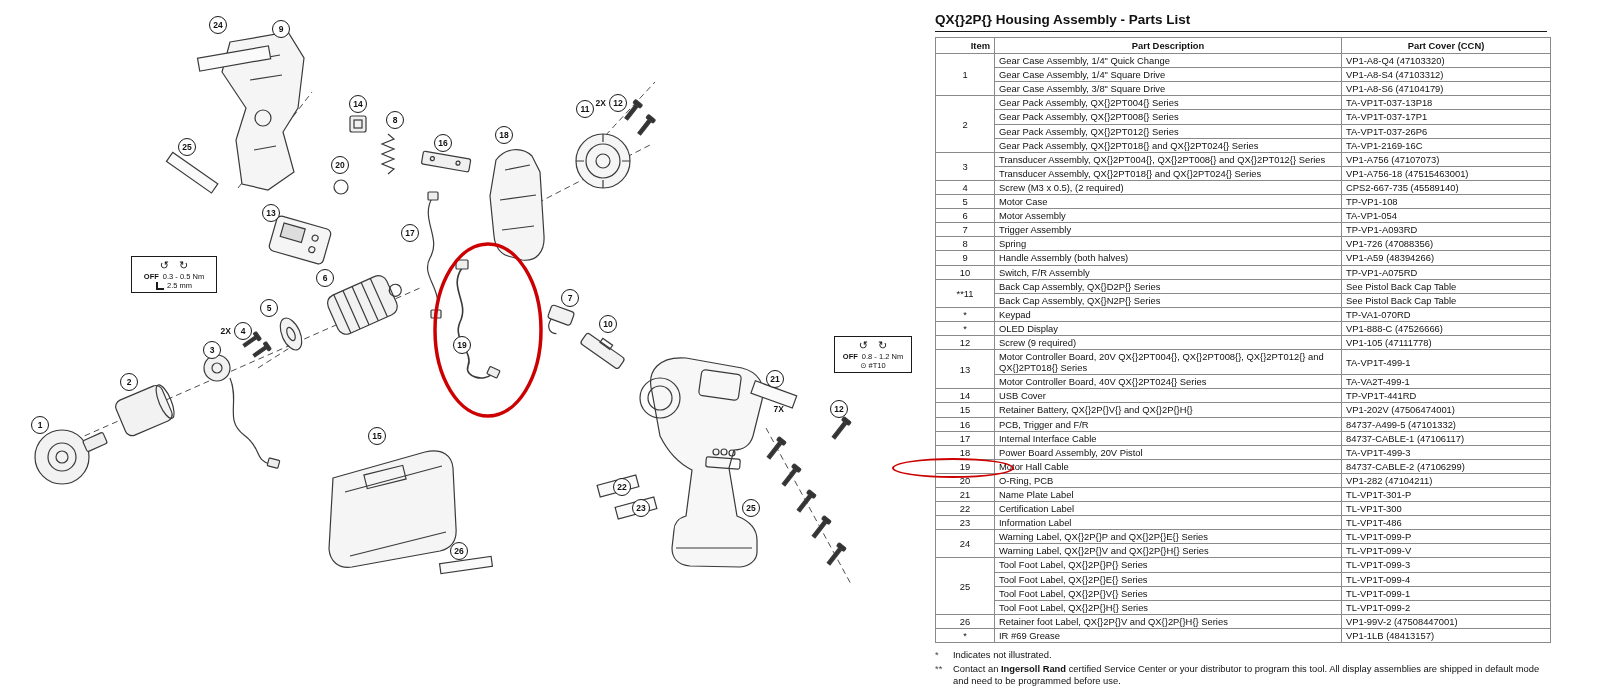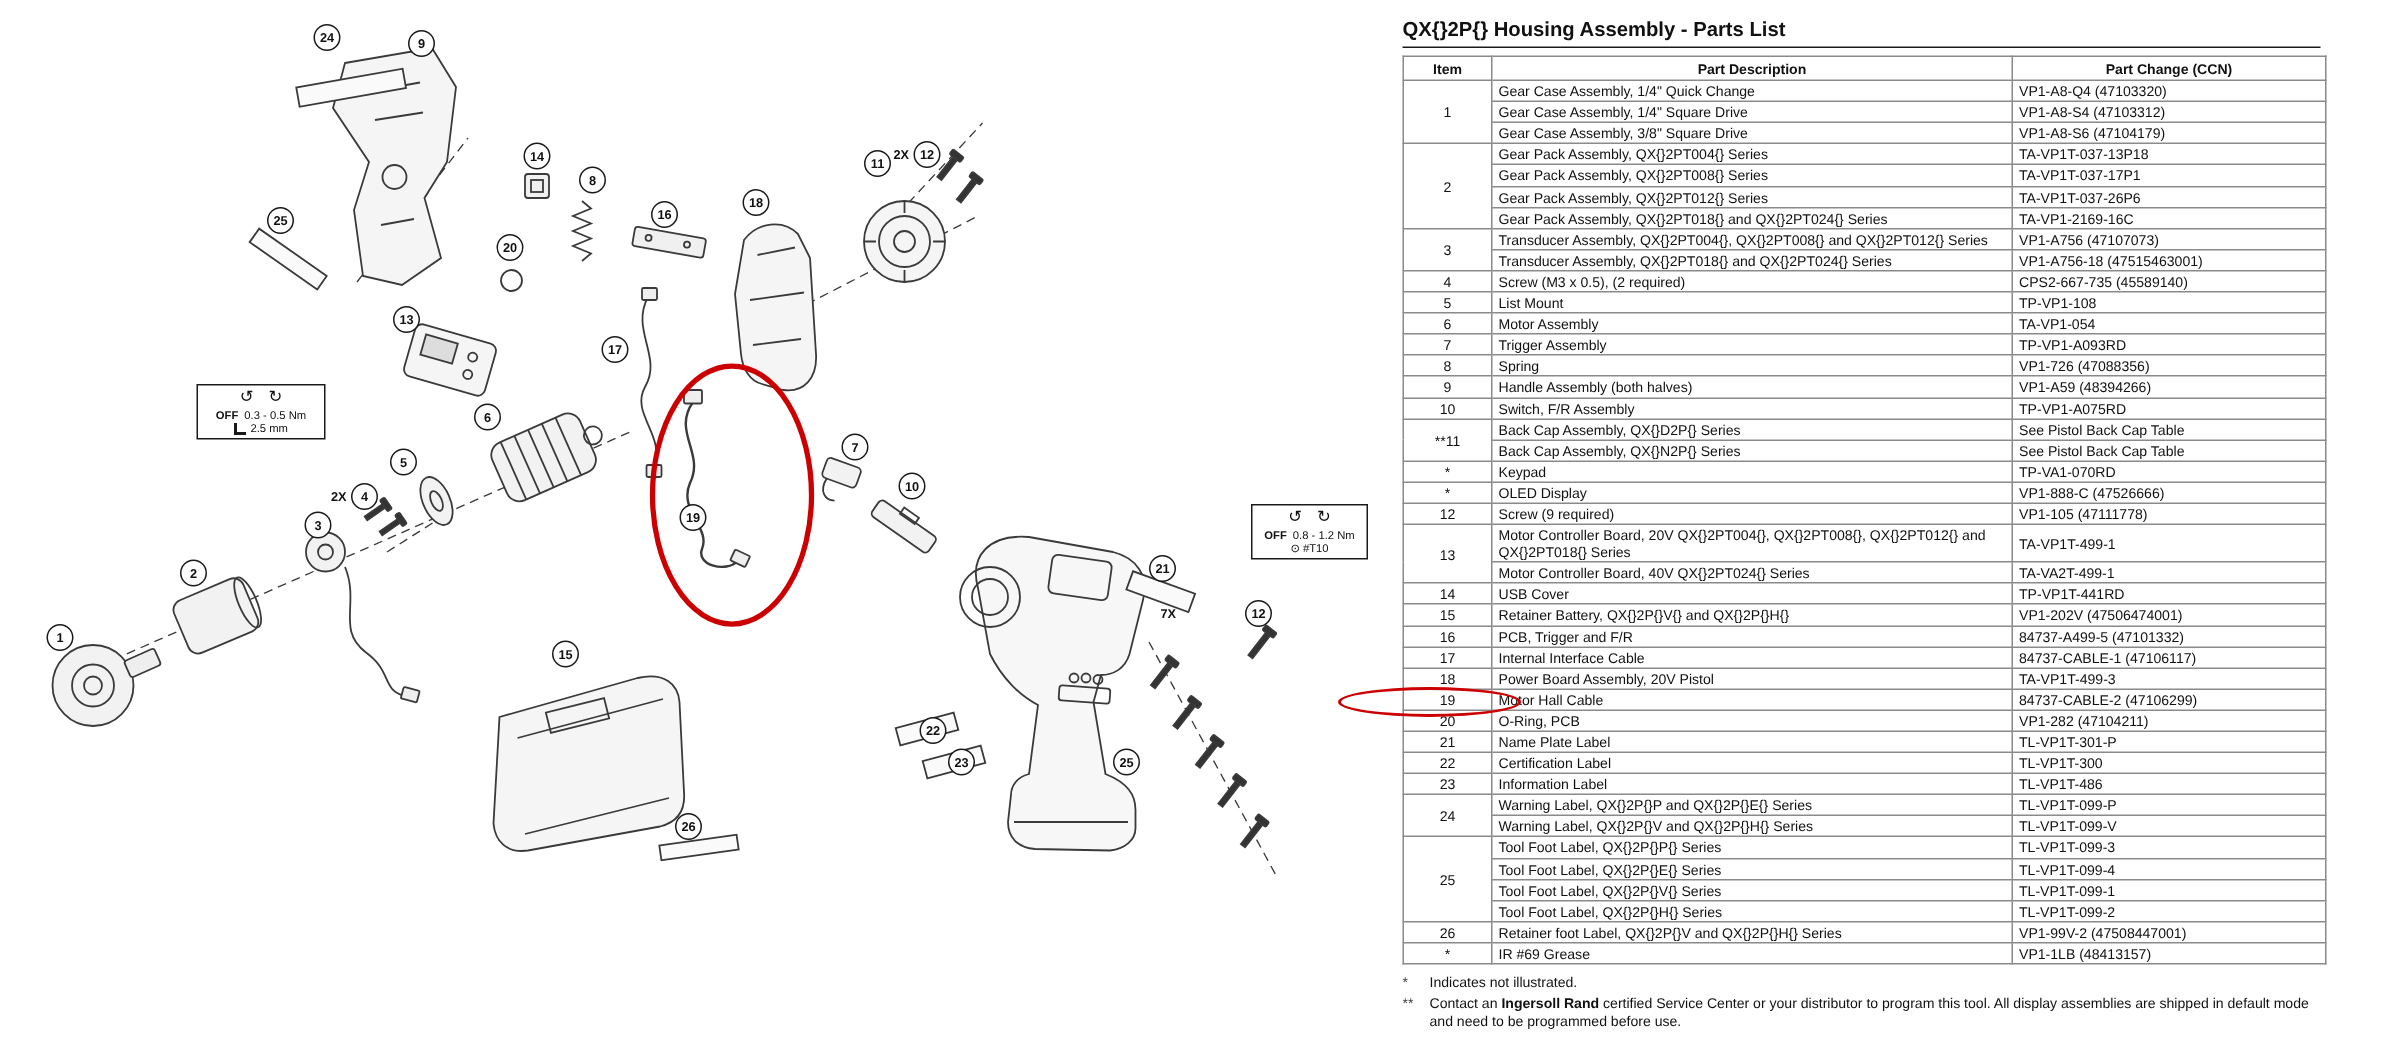--- a/index.html
+++ b/index.html
@@ -26,21 +26,21 @@
   #torque-b { left:834px; top:336px; width:70px; }
 
   
   .panel { position:absolute; left:935px; top:12px; width:612px; }
   .title { font-size:13.5px; font-weight:700; margin:0 0 5px 0; padding-bottom:4px;
            border-bottom:1.5px solid #1a1a1a; }
   table.parts { border-collapse:collapse; width:100%; font-size:9.4px; table-layout:fixed; }
   table.parts th, table.parts td { border:1px solid #8a8a8a; padding:1px 4px; line-height:1.18;
            overflow:visible; }
   table.parts th { font-size:9.4px; font-weight:700; padding:2px 4px; }
-  th.item { width:50px; text-align:center; }
+  th.item { width:50px; text-align:right; }
   th.desc { width:338px; text-align:center; }
   th.part { width:200px; text-align:center; }
   td.item-cell { text-align:center; vertical-align:middle; }
   td.desc-cell { text-align:left; }
   td.part-cell { text-align:left; white-space:nowrap; }
   td.item-cell.hl { position:relative; }
   td.item-cell.hl::after { content:""; position:absolute; left:-44px; top:-2px; width:118px; height:16px;
             border:2.5px solid #cc0000; border-radius:50%; pointer-events:none; }
   .footnotes { margin-top:6px; font-size:9.4px; line-height:1.3; }
   .footnote { display:flex; gap:5px; margin-top:2px; }
@@ -302,21 +302,21 @@
   </div>
 
   <div class="panel">
     <h1 class="title">QX{}2P{} Housing Assembly - Parts List</h1>
 
     <table class="parts">
       <thead>
         <tr>
             <th class="item">Item</th>
             <th class="desc">Part Description</th>
-            <th class="part">Part Change (CCN)</th>
+            <th class="part">Part Cover (CCN)</th>
           </tr>
       </thead>
       <tbody>
           <tr>
             <td rowspan="3" class="item-cell">1</td>
             <td class="desc-cell">Gear Case Assembly, 1/4" Quick Change</td>
             <td class="part-cell">VP1-A8-Q4 (47103320)</td>
           </tr>
           <tr>
             <td class="desc-cell">Gear Case Assembly, 1/4" Square Drive</td>
@@ -352,21 +352,21 @@
             <td class="desc-cell">Transducer Assembly, QX{}2PT018{} and QX{}2PT024{} Series</td>
             <td class="part-cell">VP1-A756-18 (47515463001)</td>
           </tr>
           <tr>
             <td rowspan="1" class="item-cell">4</td>
             <td class="desc-cell">Screw (M3 x 0.5), (2 required)</td>
             <td class="part-cell">CPS2-667-735 (45589140)</td>
           </tr>
           <tr>
             <td rowspan="1" class="item-cell">5</td>
-            <td class="desc-cell">List Mount</td>
+            <td class="desc-cell">Motor Case</td>
             <td class="part-cell">TP-VP1-108</td>
           </tr>
           <tr>
             <td rowspan="1" class="item-cell">6</td>
             <td class="desc-cell">Motor Assembly</td>
             <td class="part-cell">TA-VP1-054</td>
           </tr>
           <tr>
             <td rowspan="1" class="item-cell">7</td>
             <td class="desc-cell">Trigger Assembly</td>

